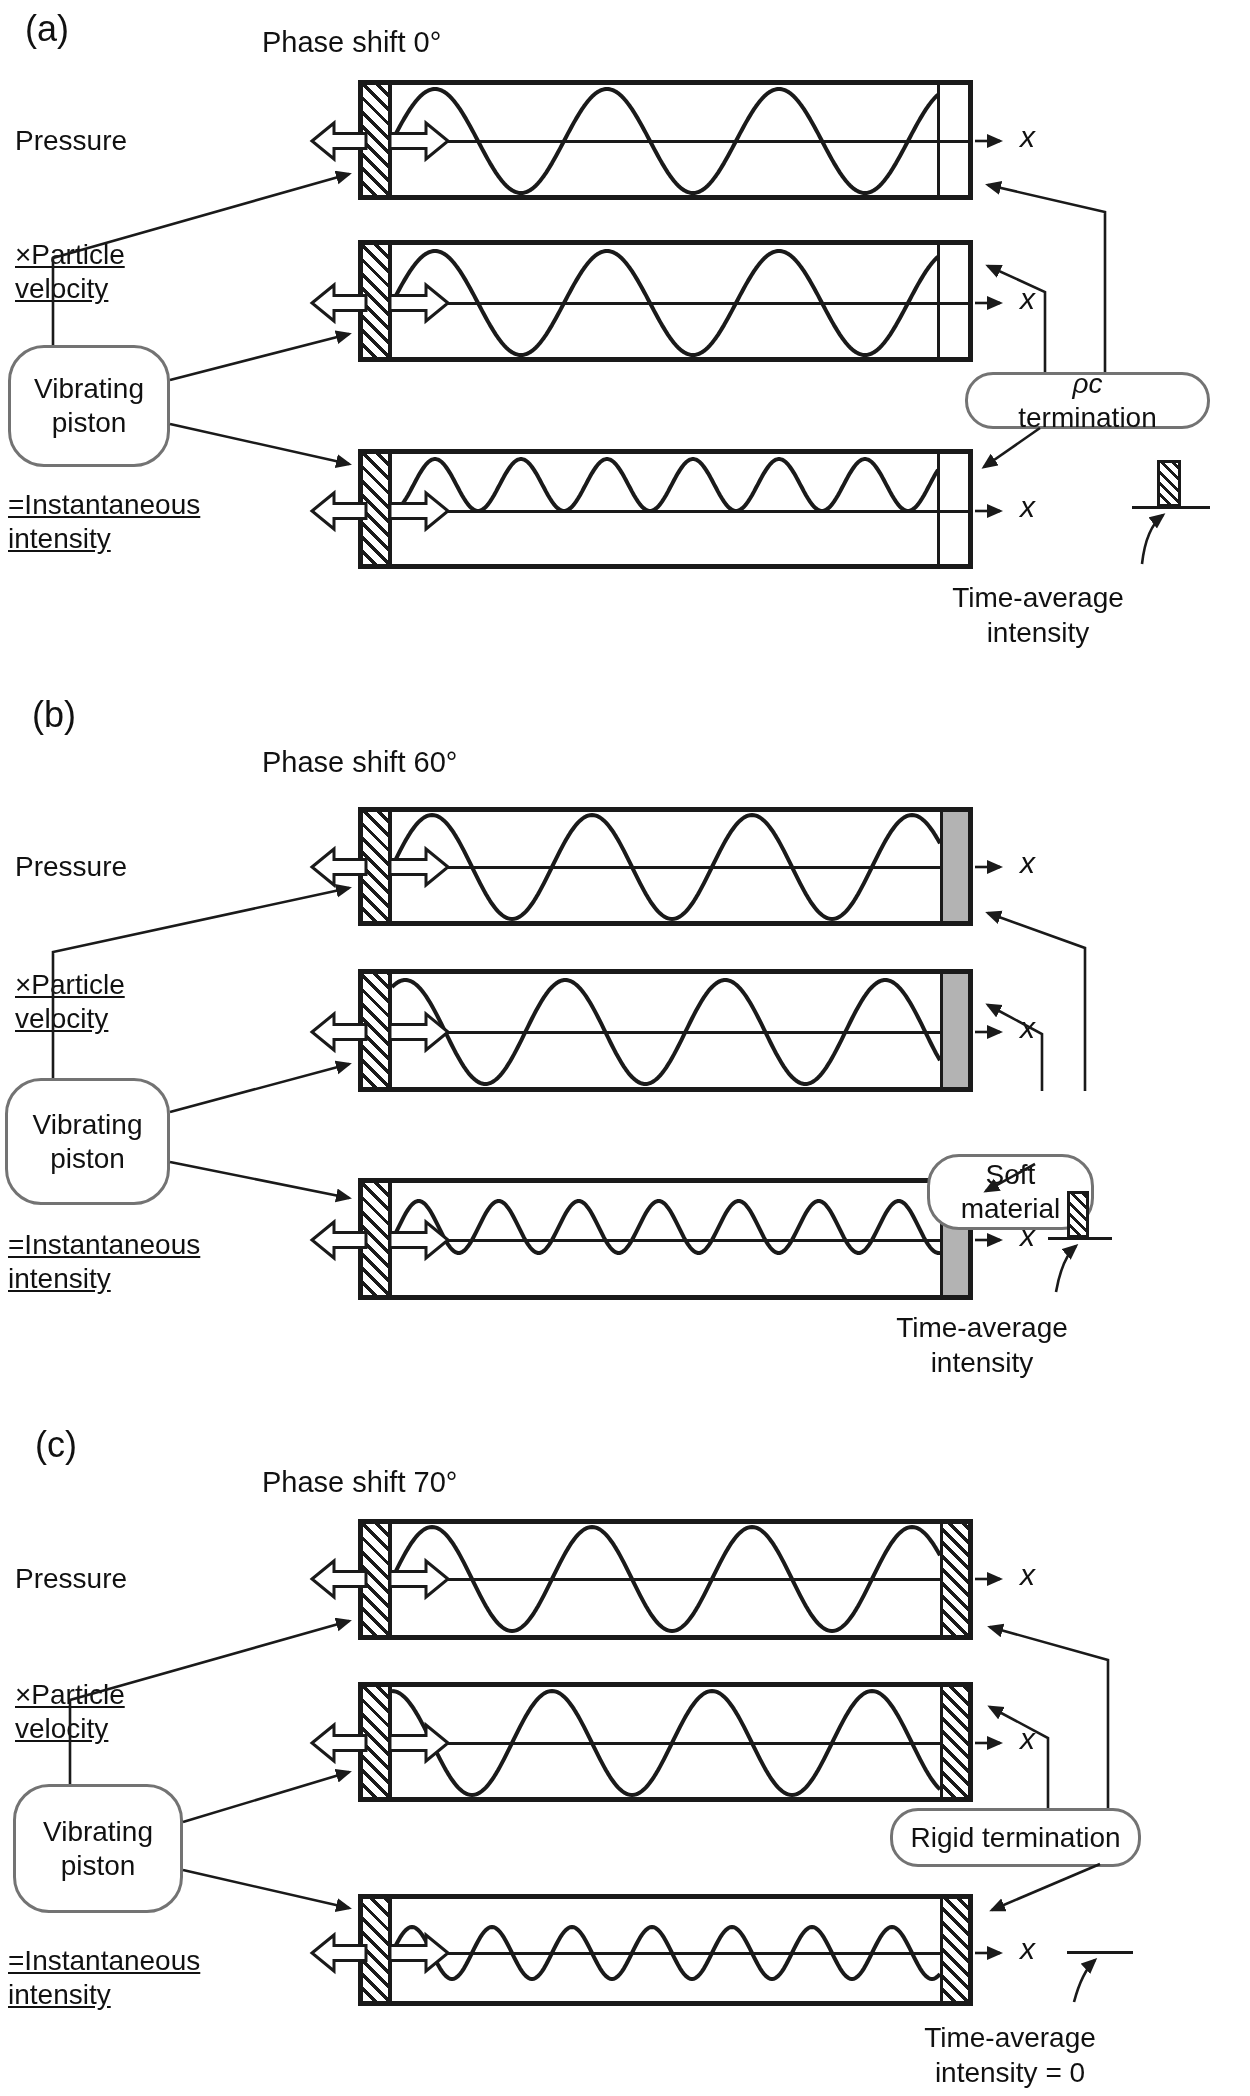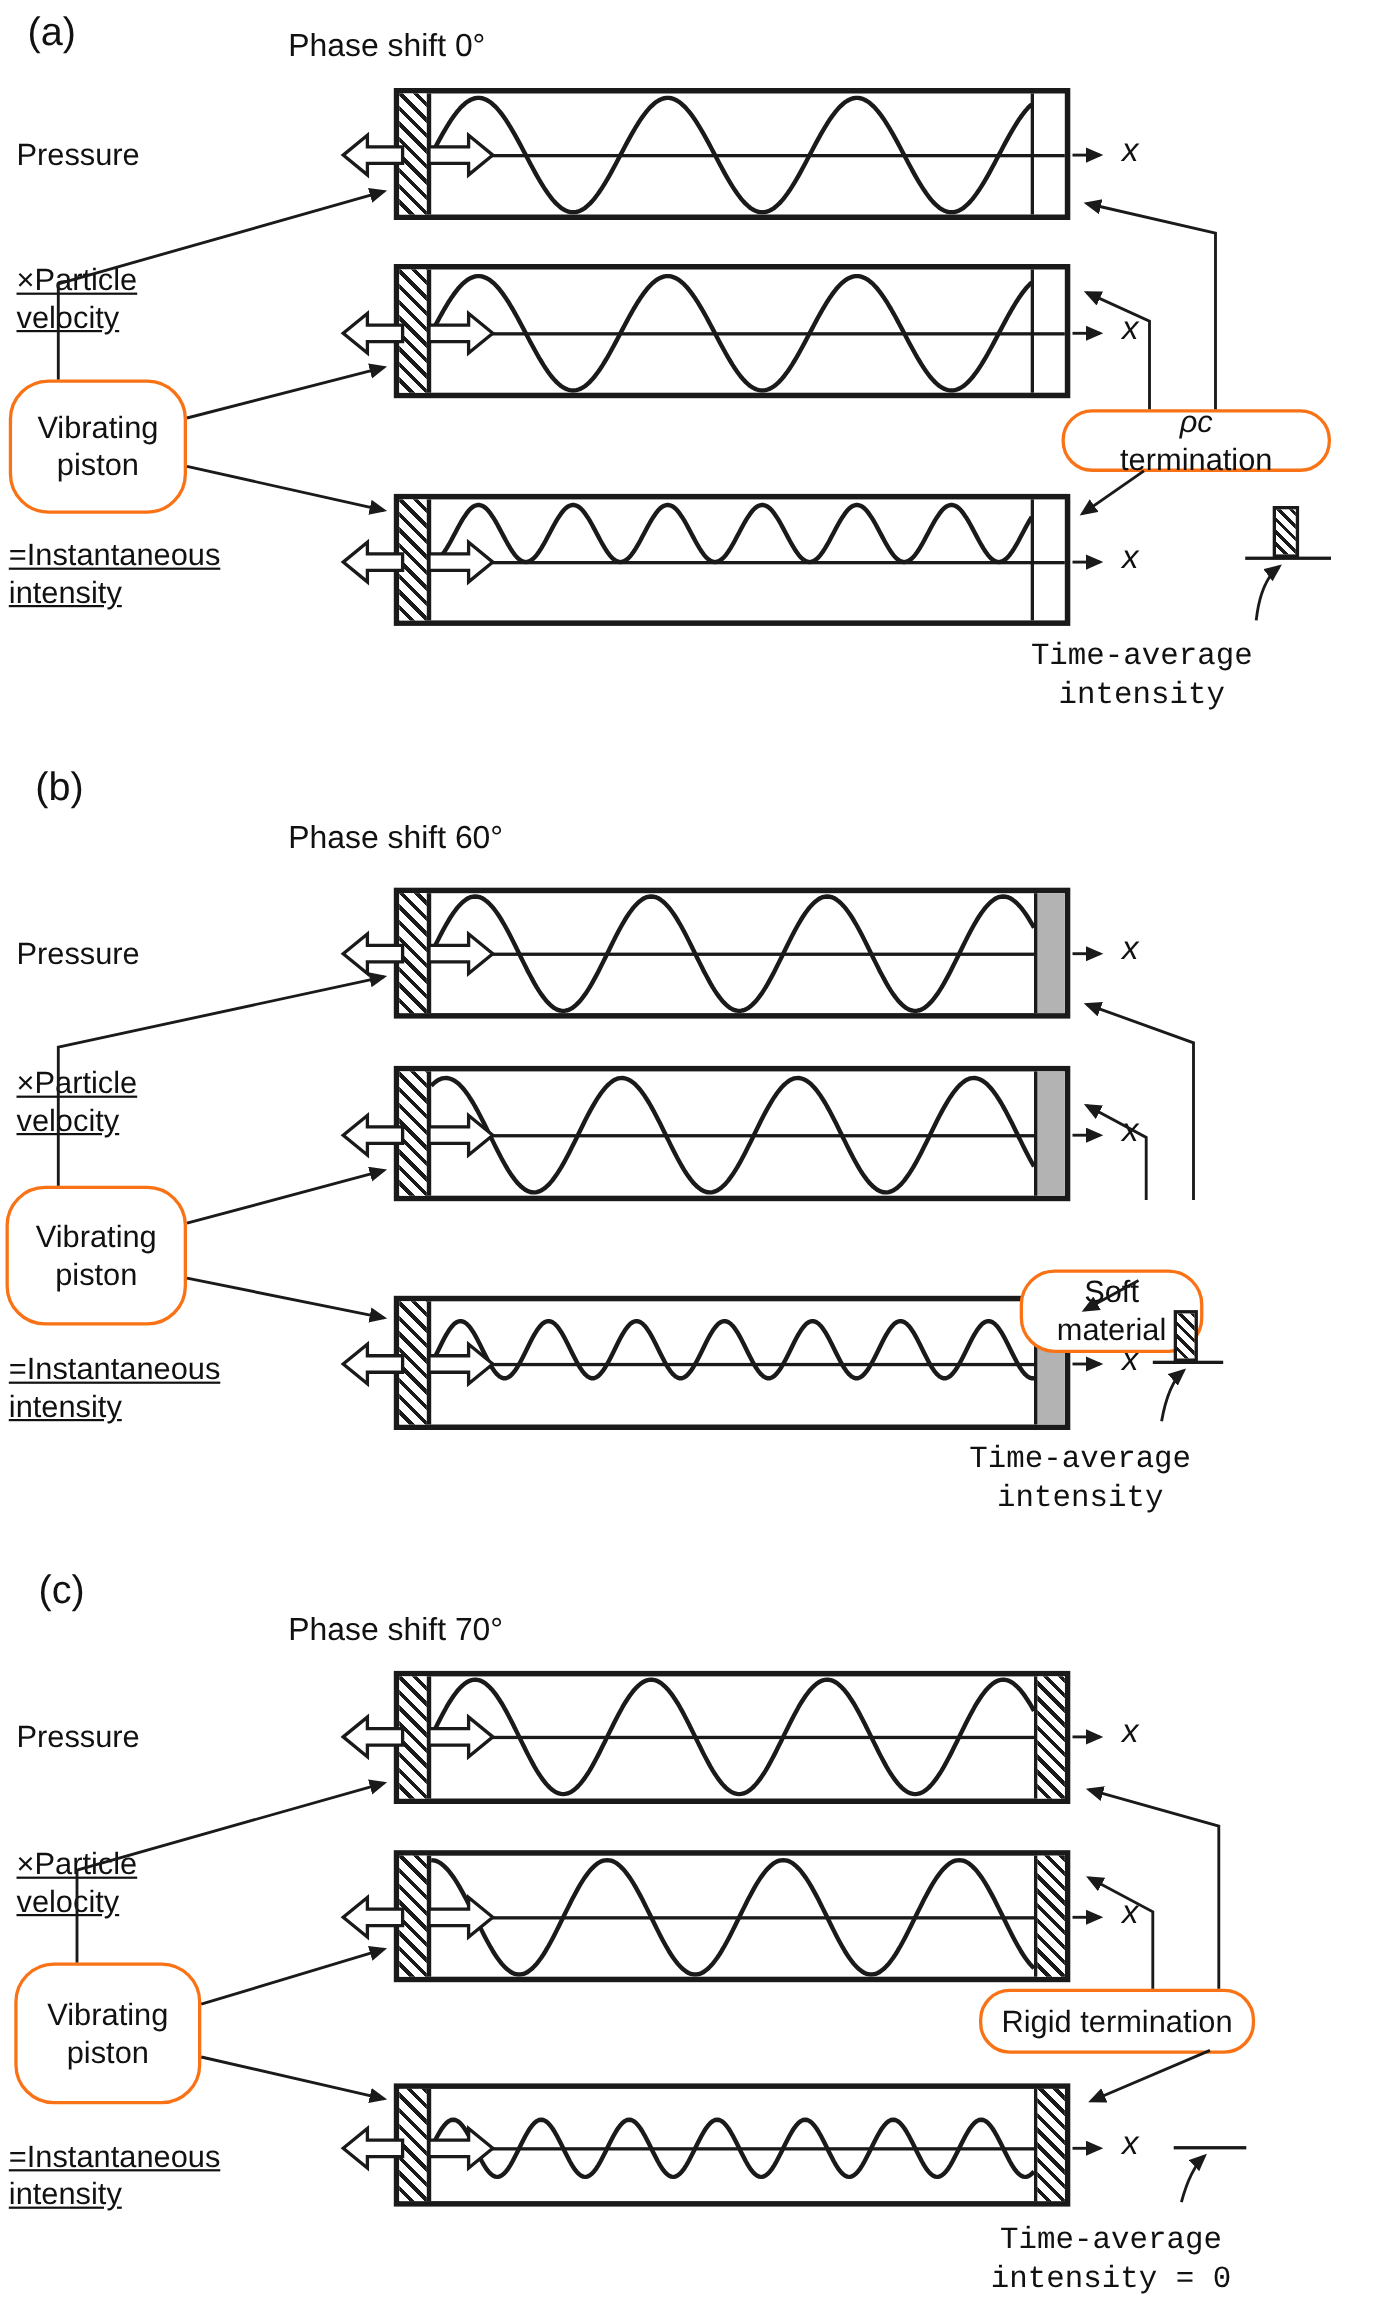--- a/index.html
+++ b/index.html
@@ -11,28 +11,28 @@
   .rlabel div{line-height:34px;text-decoration:underline;}
   .tube{position:absolute;left:358px;width:615px;border:5px solid #1a1a1a;background:#fff;box-sizing:border-box;}
   .piston{position:absolute;left:0;top:0;bottom:0;width:25px;border-right:4px solid #1a1a1a;
           background:repeating-linear-gradient(45deg,#ffffff 0 6.5px,#1a1a1a 6.5px 10px);}
   .axis-line{position:absolute;left:29px;height:3px;background:#1a1a1a;}
   .wave-svg{position:absolute;left:0;top:0;}
   .term-line{position:absolute;left:574px;top:0;bottom:0;width:3px;background:#1a1a1a;}
   .term-soft{position:absolute;right:0;top:0;bottom:0;width:25px;background:#b3b3b3;border-left:3px solid #1a1a1a;}
   .term-rigid{position:absolute;right:0;top:0;bottom:0;width:25px;border-left:3px solid #1a1a1a;
           background:repeating-linear-gradient(45deg,#ffffff 0 6px,#1a1a1a 6px 9.5px);}
-  .rbox{position:absolute;border:3px solid #f97316;background:#fff;display:flex;flex-direction:column;
+  .rbox{position:absolute;border:3px solid #737373;background:#fff;display:flex;flex-direction:column;
         align-items:center;justify-content:center;font-size:28px;line-height:34px;text-align:center;}
   .xlab{position:absolute;left:1020px;font-size:30px;font-style:italic;}
   .icon-bar{position:absolute;border:3px solid #1a1a1a;box-sizing:border-box;
           background:repeating-linear-gradient(45deg,#ffffff 0 5px,#1a1a1a 5px 8px);}
   .icon-line{position:absolute;height:3px;background:#1a1a1a;}
   .tavg{position:absolute;font-size:28px;text-align:center;width:230px;}
-  .tavg div{line-height:35px;font-family:Liberation Mono, monospace;}
+  .tavg div{line-height:35px;}
   #ov{position:absolute;left:0;top:0;pointer-events:none;}
   #ov path.conn{stroke:#1a1a1a;stroke-width:2.6;fill:none;}
   #ov polygon.holo{fill:#ffffff;stroke:#1a1a1a;stroke-width:3;stroke-linejoin:miter;}
 </style>
 </head>
 <body>
 
 <div id="stage">
 
   <div class="tag" style="left:25px;top:8px">(a)</div>

